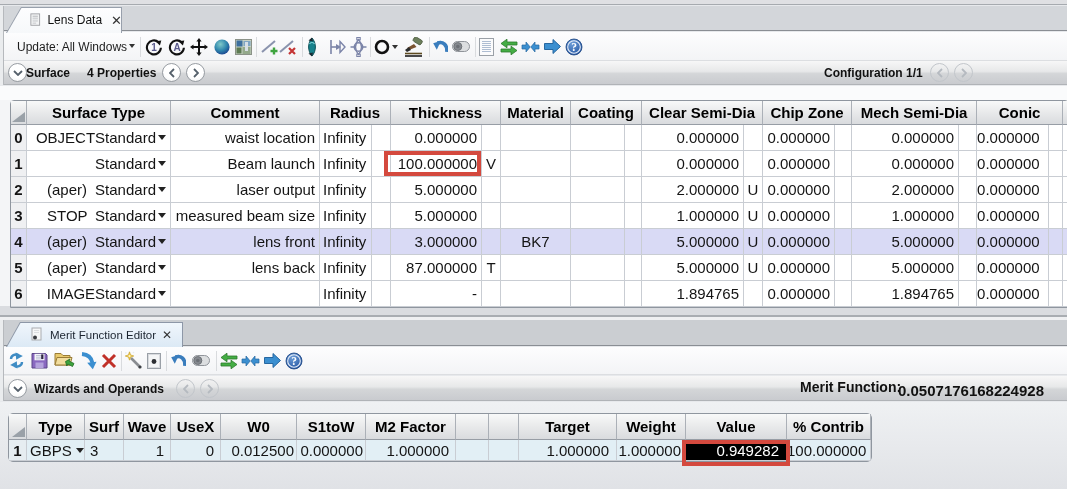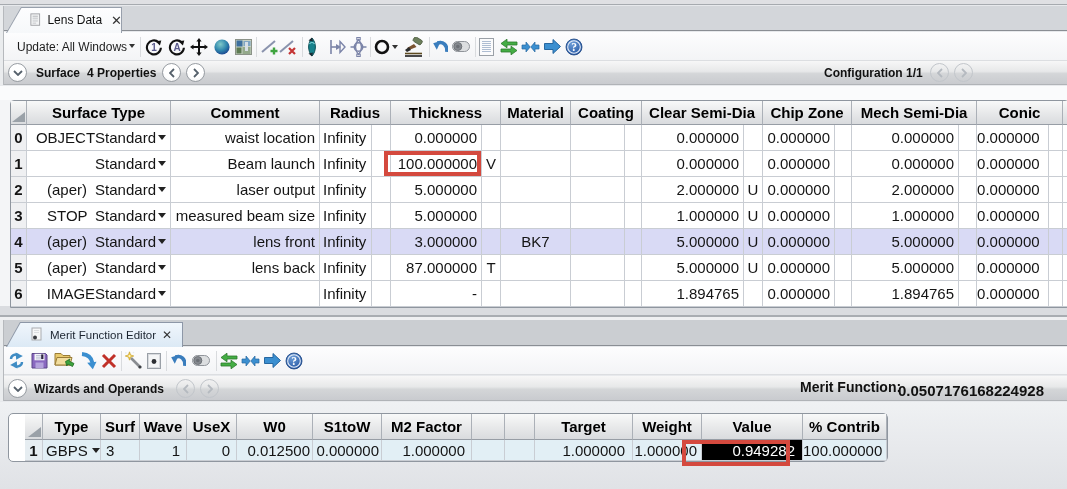--- a/index.html
+++ b/index.html
@@ -240,21 +240,21 @@
     <circle cx="9" cy="9" r="8" fill="url(#hp)" stroke="#16407e" stroke-width="0.8"></circle>
     <circle cx="9" cy="9" r="6.3" fill="none" stroke="#e8eef8" stroke-width="1.1"></circle>
     <text x="9" y="13" font-size="11.5" font-weight="bold" fill="#fff" text-anchor="middle" font-family="Liberation Serif">?</text>
   </svg>
 
   <div class="cbtn" style="left:8px; top:63px;">
     <svg width="10" height="6" viewBox="0 0 10 6">
         <path d="M1 1 L5 5 L9 1" stroke="#55606b" stroke-width="1.8" fill="none"></path>
       </svg>
   </div>
-  <div class="abs bold12" style="left:36px; top:66px;">Surface</div>
+  <div class="abs bold12" style="left:26px; top:66px;">Surface</div>
   <div class="abs bold12" style="left:87px; top:66px;">4 Properties</div>
   <div class="cbtn" style="left:162px; top:63px;">
     <svg width="6" height="10" viewBox="0 0 6 10">
         <path d="M5 1 L1 5 L5 9" stroke="#55606b" stroke-width="1.8" fill="none"></path>
       </svg>
   </div>
   <div class="cbtn" style="left:186px; top:63px;">
     <svg width="6" height="10" viewBox="0 0 6 10">
         <path d="M1 1 L5 5 L1 9" stroke="#55606b" stroke-width="1.8" fill="none"></path>
       </svg>
@@ -608,21 +608,21 @@
       <td class="rt">1.894765</td>
           <td></td>
           <td class="rt cq">0.000000</td>
           <td></td>
           <td></td>
     </tr>
   </tbody>
     </table>
   <div class="redbox" style="left:384px; top:151px; width:97px; height:25px;"></div>
 
-  <table class="grid" id="mfetable" style="left:8px; top:413px; width:862px; border-radius:5px;padding-left:16px;">
+  <table class="grid" id="mfetable" style="left:8px; top:413px; width:862px; border-radius:5px;">
     <colgroup>
       <col style="width:18px">
         <col style="width:58px">
         <col style="width:39px">
         <col style="width:47px">
       <col style="width:50px">
         <col style="width:76px">
         <col style="width:69px">
         <col style="width:90px">
       <col style="width:33px">

